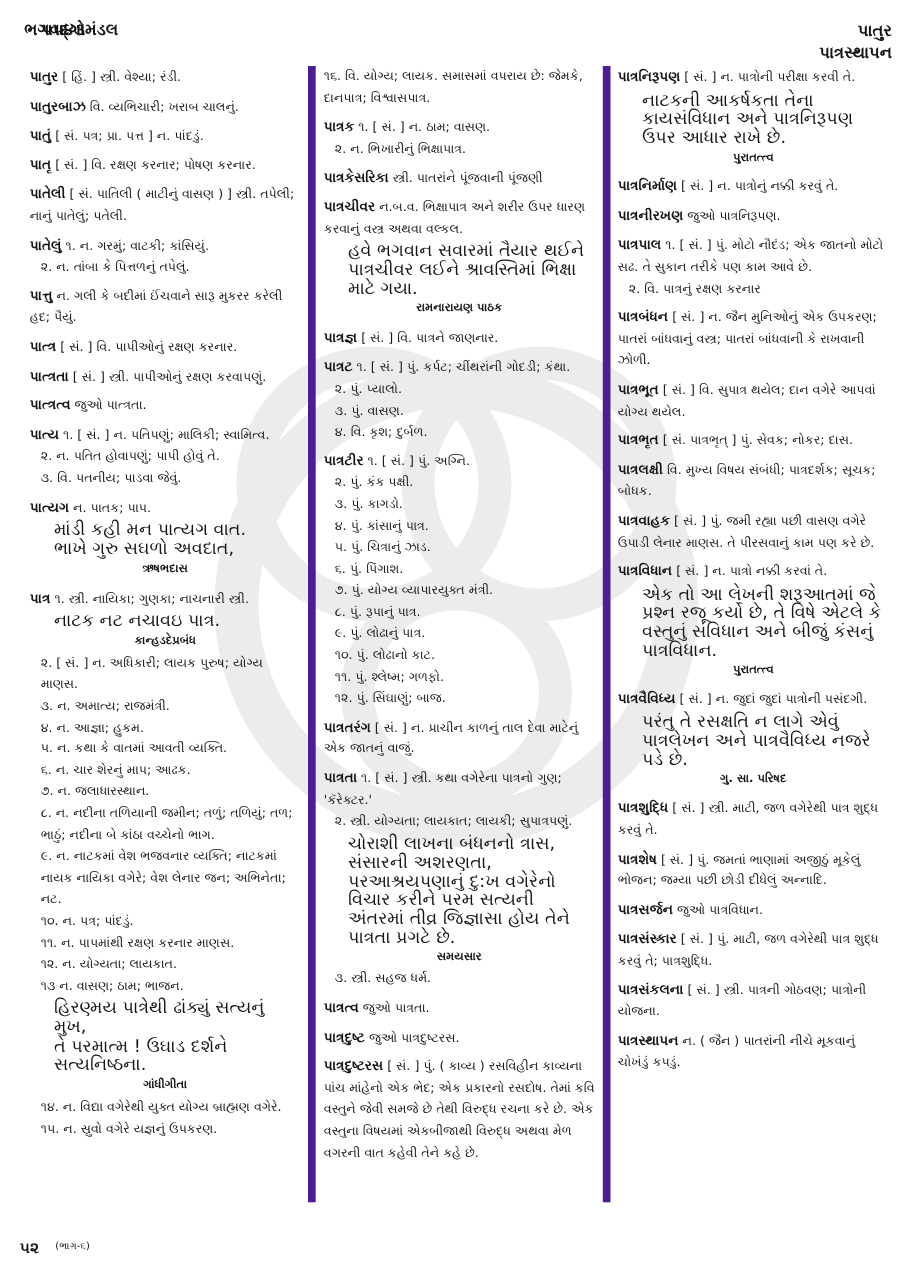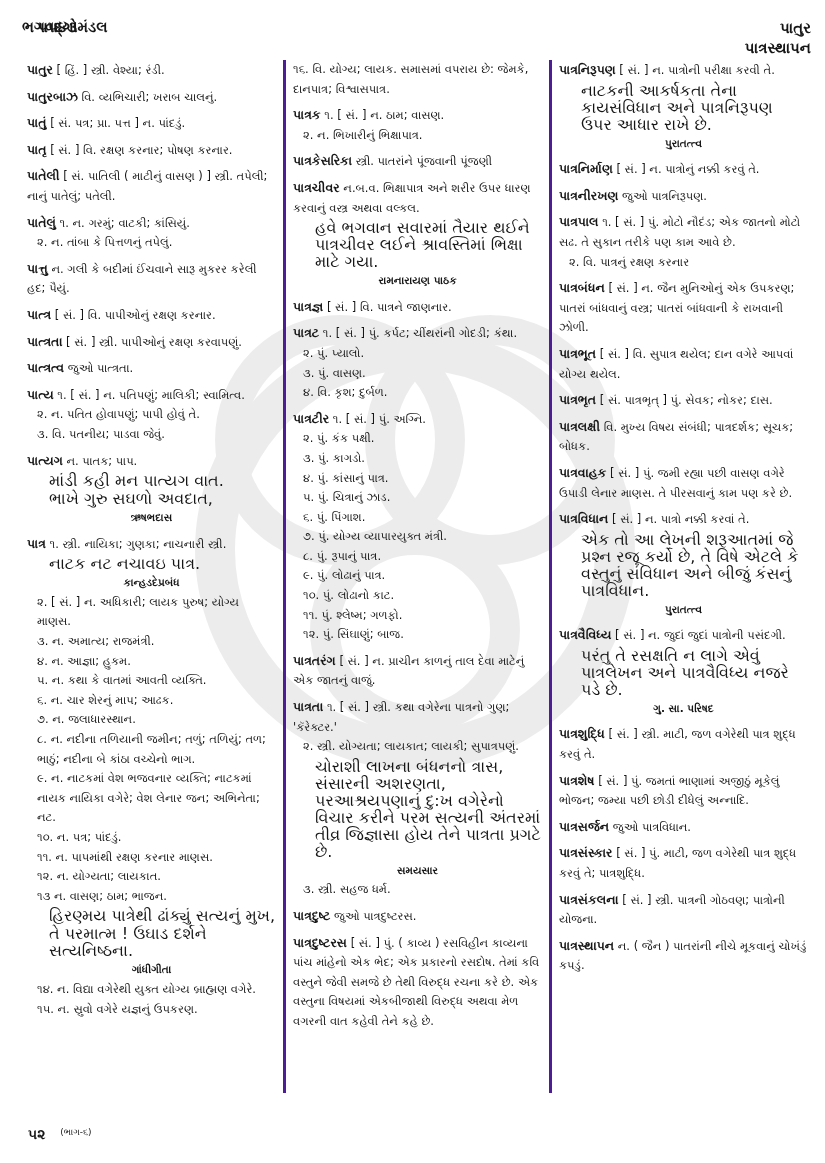--- a/index.html
+++ b/index.html
@@ -16,28 +16,28 @@
     font-weight: bold; font-size: 15px;
   }
   .header .pg { position: absolute; left: 16px; top: 0; }
   .header .title { position: absolute; left: 0; right: 0; top: 0; }
   .header .guide { position: absolute; right: 0; top: 0; text-align: right; line-height: 20px; }
   .columns {
     position: absolute; top: 60px; left: 20px; right: 10px; bottom: 70px;
     display: flex;
   }
   .col { flex: 1; padding: 0 7px; font-size: 11.5px; line-height: 19.6px; }
-  .col + .col { border-left: 3px solid #4c1d95; }
+  .col + .col { border-left: 7px solid #4c1d95; }
   .entry { margin: 0 0 6px 0; }
   .entry .sense { display: block; padding-left: 10px; }
   .hw { font-weight: bold; font-size: 12.5px; }
   .quote { display: block; font-size: 16px; line-height: 17px; padding-left: 22px; margin: 1px 0; }
   .src { display: block; text-align: center; font-size: 10.5px; font-weight: bold; }
   .footer {
-    position: absolute; left: 28px; bottom: 20px; font-size: 14px; font-weight: bold;
+    position: absolute; left: 18px; bottom: 20px; font-size: 14px; font-weight: bold;
   }
   .footer .part { font-size: 9px; font-weight: normal; margin-left: 10px; vertical-align: 4px; }
 </style>
 </head>
 <body>
 
 <svg class="watermark" viewBox="0 0 470 520">
   <circle cx="235" cy="300" r="200" fill="none" stroke="#000" stroke-width="40"></circle>
   <circle cx="160" cy="190" r="110" fill="none" stroke="#000" stroke-width="30"></circle>
   <circle cx="310" cy="190" r="110" fill="none" stroke="#000" stroke-width="30"></circle>
@@ -72,20 +72,21 @@
   <div class="col">
       <div class="entry"><span class="def">૧૬. વિ. યોગ્ય; લાયક. સમાસમાં વપરાય છે: જેમકે, દાનપાત્ર; વિશ્વાસપાત્ર.</span></div>
       <div class="entry"><span class="hw">પાત્રક</span> <span class="def">૧. [ સં. ] ન. ઠામ; વાસણ.</span><span class="sense">૨. ન. ભિખારીનું ભિક્ષાપાત્ર.</span></div>
       <div class="entry"><span class="hw">પાત્રકેસરિકા</span> <span class="def">સ્ત્રી. પાતરાંને પૂંજવાની પૂંજણી</span></div>
       <div class="entry"><span class="hw">પાત્રચીવર</span> <span class="def">ન.બ.વ. ભિક્ષાપાત્ર અને શરીર ઉપર ધારણ કરવાનું વસ્ત્ર અથવા વલ્કલ.</span><span class="quote">હવે ભગવાન સવારમાં તૈયાર થઈને પાત્રચીવર લઈને શ્રાવસ્તિમાં ભિક્ષા માટે ગયા.</span><span class="src">રામનારાયણ પાઠક</span></div>
       <div class="entry"><span class="hw">પાત્રજ્ઞ</span> <span class="def">[ સં. ] વિ. પાત્રને જાણનાર.</span></div>
       <div class="entry"><span class="hw">પાત્રટ</span> <span class="def">૧. [ સં. ] પું. કર્પટ; ચીંથરાંની ગોદડી; કંથા.</span><span class="sense">૨. પું. પ્યાલો.</span><span class="sense">૩. પું. વાસણ.</span><span class="sense">૪. વિ. કૃશ; દુર્બળ.</span></div>
       <div class="entry"><span class="hw">પાત્રટીર</span> <span class="def">૧. [ સં. ] પું. અગ્નિ.</span><span class="sense">૨. પું. કંક પક્ષી.</span><span class="sense">૩. પું. કાગડો.</span><span class="sense">૪. પું. કાંસાનું પાત્ર.</span><span class="sense">૫. પું. ચિત્રાનું ઝાડ.</span><span class="sense">૬. પું. પિંગાશ.</span><span class="sense">૭. પું. યોગ્ય વ્યાપારયુક્ત મંત્રી.</span><span class="sense">૮. પું. રૂપાનું પાત્ર.</span><span class="sense">૯. પું. લોઢાનું પાત્ર.</span><span class="sense">૧૦. પું. લોઢાનો કાટ.</span><span class="sense">૧૧. પું. શ્લેષ્મ; ગળફો.</span><span class="sense">૧૨. પું. સિંઘાણું; બાજ.</span></div>
       <div class="entry"><span class="hw">પાત્રતરંગ</span> <span class="def">[ સં. ] ન. પ્રાચીન કાળનું તાલ દેવા માટેનું એક જાતનું વાજું.</span></div>
       <div class="entry"><span class="hw">પાત્રતા</span> <span class="def">૧. [ સં. ] સ્ત્રી. કથા વગેરેના પાત્રનો ગુણ; 'કૅરેક્ટર.'</span><span class="sense">૨. સ્ત્રી. યોગ્યતા; લાયકાત; લાયકી; સુપાત્રપણું.</span><span class="quote">ચોરાશી લાખના બંધનનો ત્રાસ, સંસારની અશરણતા, પરઆશ્રયપણાનું દુ:ખ વગેરેનો વિચાર કરીને પરમ સત્યની અંતરમાં તીવ્ર જિજ્ઞાસા હોય તેને પાત્રતા પ્રગટે છે.</span><span class="src">સમયસાર</span><span class="sense">૩. સ્ત્રી. સહજ ધર્મ.</span></div>
+      <div class="entry"><span class="hw">પાત્રત્વ</span> <span class="def">જુઓ પાત્રતા.</span></div>
       <div class="entry"><span class="hw">પાત્રદુષ્ટ</span> <span class="def">જુઓ પાત્રદુષ્ટરસ.</span></div>
       <div class="entry"><span class="hw">પાત્રદુષ્ટરસ</span> <span class="def">[ સં. ] પું. ( કાવ્ય ) રસવિહીન કાવ્યના પાંચ માંહેનો એક ભેદ; એક પ્રકારનો રસદોષ. તેમાં કવિ વસ્તુને જેવી સમજે છે તેથી વિરુદ્ધ રચના કરે છે. એક વસ્તુના વિષયમાં એકબીજાથી વિરુદ્ધ અથવા મેળ વગરની વાત કહેવી તેને કહે છે.</span></div>
     </div>
   <div class="col">
       <div class="entry"><span class="hw">પાત્રનિરૂપણ</span> <span class="def">[ સં. ] ન. પાત્રોની પરીક્ષા કરવી તે.</span><span class="quote">નાટકની આકર્ષકતા તેના કાયસંવિધાન અને પાત્રનિરૂપણ ઉપર આધાર રાખે છે.</span><span class="src">પુરાતત્ત્વ</span></div>
       <div class="entry"><span class="hw">પાત્રનિર્માણ</span> <span class="def">[ સં. ] ન. પાત્રોનું નક્કી કરવું તે.</span></div>
       <div class="entry"><span class="hw">પાત્રનીરખણ</span> <span class="def">જુઓ પાત્રનિરૂપણ.</span></div>
       <div class="entry"><span class="hw">પાત્રપાલ</span> <span class="def">૧. [ સં. ] પું. મોટો નૌદંડ; એક જાતનો મોટો સઢ. તે સુકાન તરીકે પણ કામ આવે છે.</span><span class="sense">૨. વિ. પાત્રનું રક્ષણ કરનાર</span></div>
       <div class="entry"><span class="hw">પાત્રબંધન</span> <span class="def">[ સં. ] ન. જૈન મુનિઓનું એક ઉપકરણ; પાતરાં બાંધવાનું વસ્ત્ર; પાતરાં બાંધવાની કે રાખવાની ઝોળી.</span></div>
       <div class="entry"><span class="hw">પાત્રભૂત</span> <span class="def">[ સં. ] વિ. સુપાત્ર થયેલ; દાન વગેરે આપવાં યોગ્ય થયેલ.</span></div>

